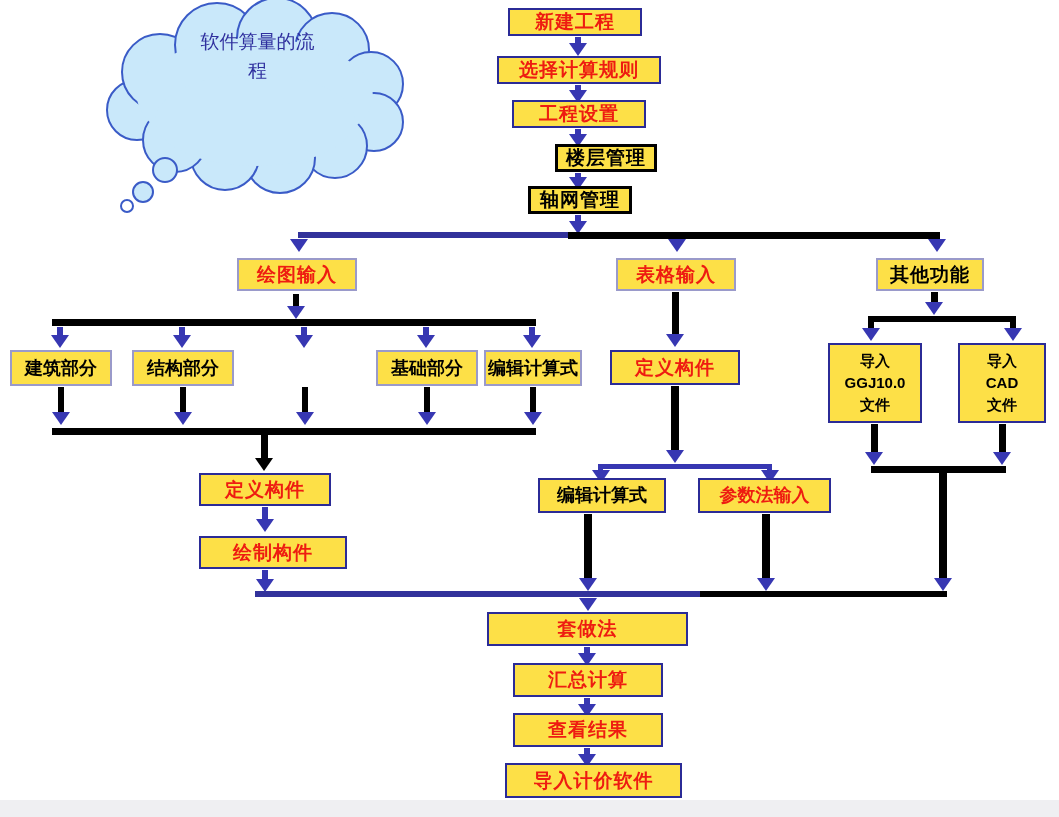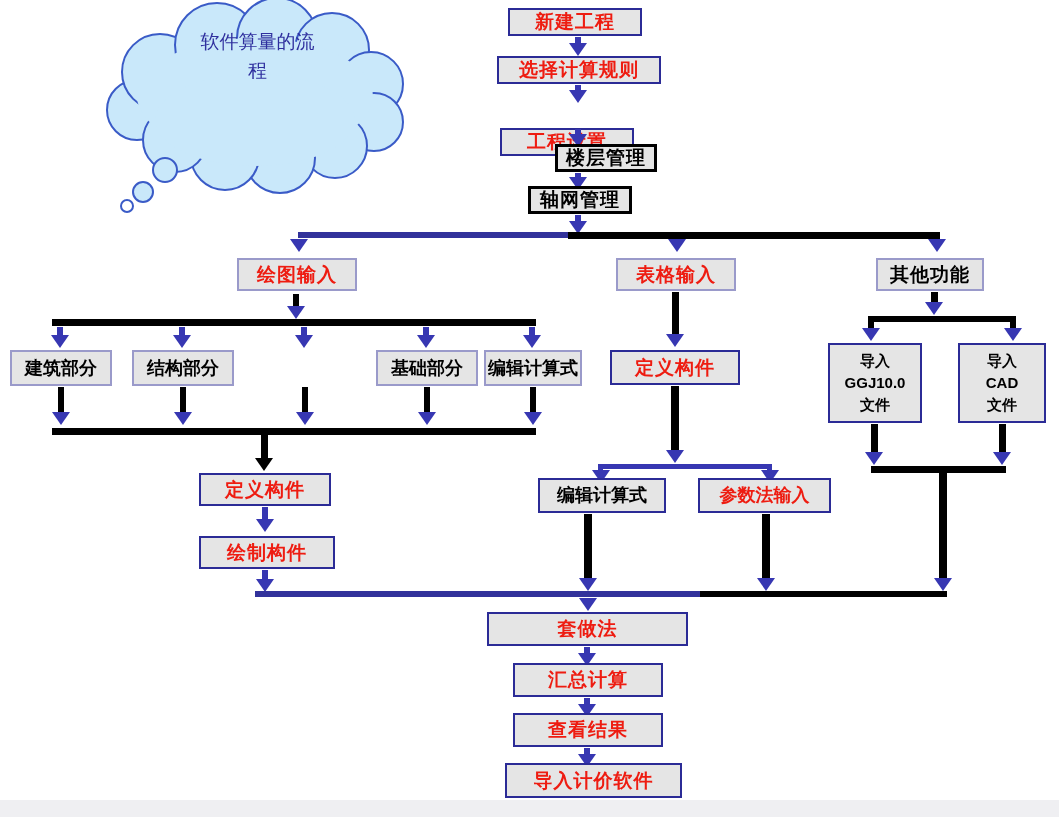--- a/index.html
+++ b/index.html
@@ -4,21 +4,21 @@
 <style>
   :root{
     --red-text:#ee1c11; --blue-arrow:#3737b2; --navy-line:#32329b; --black-line:#000000;
     --border-strong:#2b2b96; --border-light:#9a9aca; --cloud-fill:#c9e8fa; --cloud-stroke:#3a5bc7;
     --cloud-text:#2f2f9e; --footer-bar:#efeff2;
   }
   html,body{margin:0;padding:0;background:#fff;}
   #canvas{position:relative;width:1059px;height:817px;background:#fff;overflow:hidden;
           font-family:"Liberation Sans","DejaVu Sans",sans-serif;}
   .n{position:absolute;display:flex;align-items:center;justify-content:center;text-align:center;
-     background:#e5e5e5;font-weight:bold;font-size:19px;white-space:pre-line;line-height:1.35;
+     background:#fde047;font-weight:bold;font-size:19px;white-space:pre-line;line-height:1.35;
      box-sizing:border-box;letter-spacing:1px;}
   .b-strong{border:2px solid var(--border-strong);}
   .b-light{border:2px solid var(--border-light);}
   .b-black{border:3px solid var(--black-line);}
   .t-red{color:var(--red-text);}
   .t-black{color:#000;}
   .small{font-size:18px;letter-spacing:0;}
   .mini{font-size:15px;letter-spacing:0;line-height:1.45;}
   .v{position:absolute;width:6px;background:var(--black-line);}
   .v.b{background:var(--blue-arrow);}
@@ -61,21 +61,21 @@
   </svg>
   <div id="cloud-text">软件算量的流
 程</div>
 
   <div class="n b-strong t-red" style="left:508px;top:8px;width:134px;height:28px;">新建工程</div>
   <div class="v b" style="left:575px;top:37px;height:8px;"></div>
   <div class="ah" style="left:569px;top:43px;"></div>
   <div class="n b-strong t-red" style="left:497px;top:56px;width:164px;height:28px;">选择计算规则</div>
   <div class="v b" style="left:575px;top:85px;height:7px;"></div>
   <div class="ah" style="left:569px;top:90px;"></div>
-  <div class="n b-strong t-red" style="left:500px;top:100px;width:134px;height:28px;margin-top:28px;">工程设置</div>
+  <div class="n b-strong t-red" style="left:512px;top:100px;width:134px;height:28px;">工程设置</div>
   <div class="v b" style="left:575px;top:129px;height:7px;"></div>
   <div class="ah" style="left:569px;top:134px;"></div>
   <div class="n b-black t-black" style="left:555px;top:144px;width:102px;height:28px;">楼层管理</div>
   <div class="v b" style="left:575px;top:173px;height:6px;"></div>
   <div class="ah" style="left:569px;top:177px;"></div>
   <div class="n b-black t-black" style="left:528px;top:186px;width:104px;height:28px;">轴网管理</div>
   <div class="v b" style="left:575px;top:215px;height:8px;"></div>
   <div class="ah" style="left:569px;top:221px;"></div>
 
   <div class="h n" style="left:298px;top:232px;width:272px;"></div>
@@ -117,21 +117,21 @@
   <div class="ah" style="left:418px;top:412px;"></div>
   <div class="v" style="left:530px;top:387px;height:26px;"></div>
   <div class="ah" style="left:524px;top:412px;"></div>
   <div class="h" style="left:52px;top:428px;width:484px;height:7px;"></div>
 
   <div class="v" style="left:261px;top:435px;height:24px;width:7px;"></div>
   <div class="ah k" style="left:255px;top:458px;"></div>
   <div class="n b-strong t-red" style="left:199px;top:473px;width:132px;height:33px;">定义构件</div>
   <div class="v b" style="left:262px;top:507px;height:14px;"></div>
   <div class="ah" style="left:256px;top:519px;"></div>
-  <div class="n b-strong t-red" style="left:199px;top:536px;width:136px;height:33px;">绘制构件</div>
+  <div class="n b-strong t-red" style="left:199px;top:536px;width:148px;height:33px;">绘制构件</div>
   <div class="v b" style="left:262px;top:570px;height:10px;"></div>
   <div class="ah" style="left:256px;top:579px;"></div>
 
   <div class="v" style="left:672px;top:292px;height:44px;width:7px;"></div>
   <div class="ah" style="left:666px;top:334px;"></div>
   <div class="n b-strong t-red" style="left:610px;top:350px;width:130px;height:35px;">定义构件</div>
   <div class="v" style="left:671px;top:386px;height:66px;width:8px;"></div>
   <div class="ah" style="left:666px;top:450px;"></div>
   <div class="h bl" style="left:598px;top:464px;width:174px;"></div>
   <div class="v b" style="left:598px;top:464px;height:9px;width:5px;"></div>

